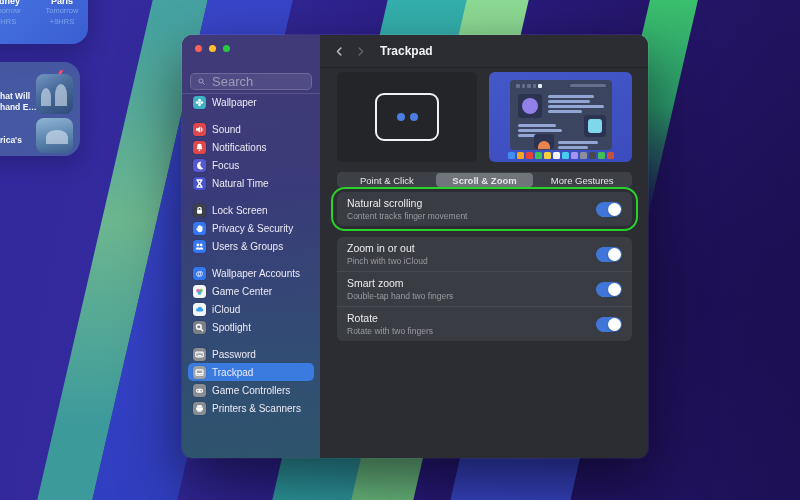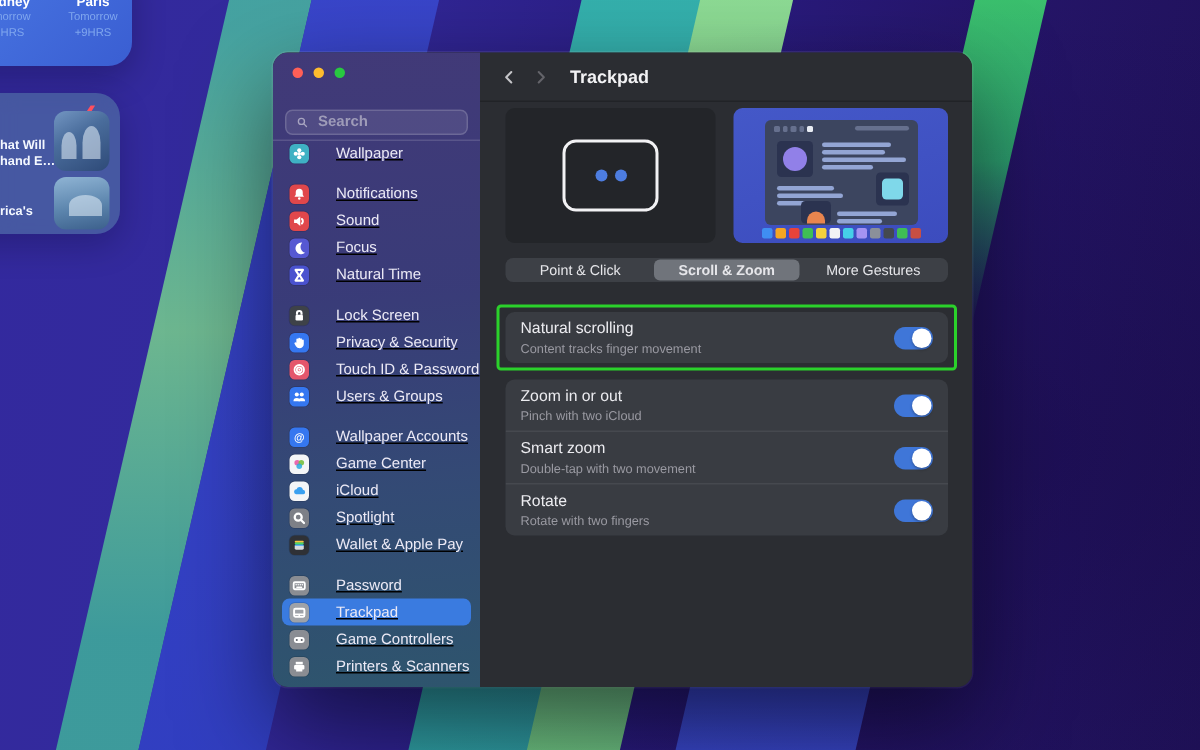--- a/index.html
+++ b/index.html
@@ -43,26 +43,26 @@
   #sidebar{position:absolute;left:0;top:0;width:138px;height:100%;
      background:linear-gradient(176deg,rgba(66,58,122,.97) 0%,rgba(58,60,124,.95) 38%,rgba(52,76,122,.93) 68%,rgba(46,88,114,.92) 100%);}
   .traffic{position:absolute;top:10px;display:flex;gap:7px;left:13px;}
   .tl{width:7px;height:7px;border-radius:50%;}
   .tl.red{background:#ff5f57;} .tl.yellow{background:#febc2e;} .tl.green{background:#28c840;}
   #search-field{position:absolute;left:8px;top:38px;width:122px;height:17px;border-radius:5px;
      background:rgba(255,255,255,.09);border:1px solid rgba(255,255,255,.16);box-sizing:border-box;
      display:flex;align-items:center;gap:4px;padding:0 6px;}
   #search-field svg{width:9px;height:9px;color:#a7a4c0;flex:0 0 auto;}
   #search-input{background:transparent;border:none;outline:none;width:100%;
-     font-size:10px;color:#e8e6f4;font-family:"Liberation Sans",sans-serif;font-weight:bold;}
+     font-size:13px;color:#e8e6f4;font-family:"Liberation Sans",sans-serif;}
   #search-input::placeholder{color:#9e9bb8;}
   #sidebar-divider{position:absolute;left:0;top:58px;width:100%;height:1px;background:rgba(255,255,255,.14);}
   #sidebar-list{position:absolute;left:6px;top:58px;width:126px;}
   .sb-group{margin-bottom:9px;}
-  .sb-item{display:flex;align-items:center;gap:18px;height:18px;border-radius:5px;padding:0 5px;text-decoration:underline;}
+  .sb-item{display:flex;align-items:center;gap:6px;height:18px;border-radius:5px;padding:0 5px;}
   .sb-item.selected{background:var(--sel);}
   .sb-icon{width:13px;height:13px;border-radius:3.5px;flex:0 0 auto;display:flex;align-items:center;justify-content:center;color:#fff;
      box-shadow:0 0 0 .5px rgba(0,0,0,.15);}
   .sb-icon svg{width:11px;height:11px;}
   .sb-icon svg *{vector-effect:non-scaling-stroke;}
   .sb-icon svg [fill="none"]{fill:none;}
   .sb-icon svg :not([fill]){fill:currentColor;}
   .sb-label{font-size:10px;color:#eceaf6;white-space:nowrap;}
   
   #content{position:absolute;left:138px;top:0;right:0;height:100%;background:#2b2d32;}
@@ -92,21 +92,21 @@
   #mock-arch i{position:absolute;left:4px;bottom:0;width:12px;height:8px;border-radius:6px 6px 0 0;background:#e8854e;}
   #mock-dock{position:absolute;left:50%;bottom:3px;transform:translateX(-50%);display:flex;gap:2px;}
   .dock-sq{width:7px;height:7px;border-radius:1.5px;}
   
   #tab-bar{position:absolute;left:17px;top:137px;width:295px;height:16px;display:flex;
      background:#3d4046;border-radius:5px;padding:1px;box-sizing:border-box;}
   .tab{flex:1;display:flex;align-items:center;justify-content:center;font-size:9.5px;color:#e6e6ea;border-radius:4px;}
   .tab.selected{background:#70747b;font-weight:bold;}
   
   #settings-cards{position:absolute;left:17px;top:152px;width:295px;}
-  .hl-wrap{border:2px solid var(--green);border-radius:3px;padding:3px 4px;margin:16px -6px 6px;}
+  .hl-wrap{border:2px solid var(--green);border-radius:14px;padding:3px 4px;margin:0 -6px 6px;}
   .card{background:#393c42;border-radius:6px;overflow:hidden;}
   .card + .card, .hl-wrap + .card{margin-top:2px;}
   .row{display:flex;align-items:center;justify-content:space-between;padding:5px 10px;height:24px;}
   .card .row + .row{border-top:1px solid rgba(255,255,255,.07);}
   .row-title{font-size:10.5px;color:#ececf0;}
   .row-sub{font-size:8.5px;color:#9a9aa2;margin-top:2px;text-align:right;}
   .toggle{width:26px;height:15px;border-radius:8px;background:#6a6e75;position:relative;flex:0 0 auto;}
   .toggle.on{background:var(--accent);}
   .knob{position:absolute;top:1px;width:13px;height:13px;border-radius:50%;background:#fff;left:1px;box-shadow:0 1px 2px rgba(0,0,0,.3);}
   .toggle.on .knob{left:auto;right:1px;}
@@ -189,36 +189,36 @@
                   <circle cx="8" cy="8" r="1.7"></circle>
                 </svg>
               </span>
               <span class="sb-label">Wallpaper</span>
             </div>
           </div>
           <div class="sb-group">
             <div class="sb-item">
               <span class="sb-icon" style="background: rgb(224, 71, 75);">
                 <svg viewBox="0 0 16 16">
+                  <path d="M3 6.2h2.5L9 3.4v9.2L5.5 9.8H3z"></path>
+                  <path d="M10.6 5.8a3.1 3.1 0 0 1 0 4.4" fill="none" stroke="currentColor" stroke-width="1.3" stroke-linecap="round"></path>
+                </svg>
+              </span>
+              <span class="sb-label">Sound</span>
+            </div>
+            <div class="sb-item">
+              <span class="sb-icon" style="background: rgb(224, 71, 75);">
+                <svg viewBox="0 0 16 16">
                   <path d="M8 2.6a3.4 3.4 0 0 1 3.4 3.4v2.6l1.2 1.8H3.4l1.2-1.8V6A3.4 3.4 0 0 1 8 2.6z"></path>
                   <circle cx="8" cy="12.2" r="1.2"></circle>
                 </svg>
               </span>
               <span class="sb-label">Notifications</span>
             </div>
             <div class="sb-item">
-              <span class="sb-icon" style="background: rgb(224, 71, 75);">
-                <svg viewBox="0 0 16 16">
-                  <path d="M3 6.2h2.5L9 3.4v9.2L5.5 9.8H3z"></path>
-                  <path d="M10.6 5.8a3.1 3.1 0 0 1 0 4.4" fill="none" stroke="currentColor" stroke-width="1.3" stroke-linecap="round"></path>
-                </svg>
-              </span>
-              <span class="sb-label">Sound</span>
-            </div>
-            <div class="sb-item">
               <span class="sb-icon" style="background: rgb(86, 88, 210);">
                 <svg viewBox="0 0 16 16">
                   <path d="M10.8 2.6a5.6 5.6 0 1 0 2.8 9.8A6 6 0 0 1 10.8 2.6z"></path>
                 </svg>
               </span>
               <span class="sb-label">Focus</span>
             </div>
             <div class="sb-item">
               <span class="sb-icon" style="background: rgb(74, 82, 207);">
                 <svg viewBox="0 0 16 16">
@@ -238,30 +238,20 @@
               </span>
               <span class="sb-label">Lock Screen</span>
             </div>
             <div class="sb-item">
               <span class="sb-icon" style="background: rgb(53, 119, 240);">
                 <svg viewBox="0 0 16 16">
                   <path d="M5.2 8V4.8a.9.9 0 0 1 1.8 0V4a.9.9 0 0 1 1.8 0v.6a.9.9 0 0 1 1.8 0v1.2a.9.9 0 0 1 1.8 0v3.4a4.2 4.2 0 0 1-4.2 4.2 4.4 4.4 0 0 1-3.4-2L3.4 9a.95.95 0 0 1 1.8-.9z"></path>
                 </svg>
               </span>
               <span class="sb-label">Privacy &amp; Security</span>
-            </div>
-            <div class="sb-item">
-              <span class="sb-icon" style="background: rgb(228, 86, 108);">
-                <svg viewBox="0 0 16 16">
-                  <circle cx="8" cy="8" r="4.6" fill="none" stroke="currentColor" stroke-width="1.2"></circle>
-                  <circle cx="8" cy="8" r="2.4" fill="none" stroke="currentColor" stroke-width="1.2"></circle>
-                  <circle cx="8" cy="8" r="0.9"></circle>
-                </svg>
-              </span>
-              <span class="sb-label">Touch ID &amp; Password</span>
             </div>
             <div class="sb-item">
               <span class="sb-icon" style="background: rgb(53, 119, 240);">
                 <svg viewBox="0 0 16 16">
                   <circle cx="5.6" cy="5.8" r="2"></circle>
                   <circle cx="10.4" cy="5.8" r="2"></circle>
                   <path d="M2.4 12.4a3.2 3.2 0 0 1 6.4 0z"></path>
                   <path d="M7.2 12.4a3.2 3.2 0 0 1 6.4 0z"></path>
                 </svg>
               </span>
@@ -296,31 +286,20 @@
               <span class="sb-label">iCloud</span>
             </div>
             <div class="sb-item">
               <span class="sb-icon" style="background: rgb(125, 128, 135);">
                 <svg viewBox="0 0 16 16">
                   <circle cx="7" cy="7" r="3.4" fill="none" stroke="currentColor" stroke-width="1.5"></circle>
                   <line x1="9.7" y1="9.7" x2="12.6" y2="12.6" stroke="currentColor" stroke-width="1.5" stroke-linecap="round"></line>
                 </svg>
               </span>
               <span class="sb-label">Spotlight</span>
-            </div>
-            <div class="sb-item">
-              <span class="sb-icon" style="background: rgb(47, 49, 54);">
-                <svg viewBox="0 0 16 16">
-                  <rect x="3.6" y="3.6" width="8.8" height="2" rx="1" fill="#f6c344"></rect>
-                  <rect x="3.6" y="5.4" width="8.8" height="2" rx="1" fill="#4cd964"></rect>
-                  <rect x="3.6" y="7.2" width="8.8" height="2" rx="1" fill="#38a0f8"></rect>
-                  <path d="M3.6 8.6h8.8v2.4a1.4 1.4 0 0 1-1.4 1.4H5a1.4 1.4 0 0 1-1.4-1.4z" fill="#d8dadd"></path>
-                </svg>
-              </span>
-              <span class="sb-label">Wallet &amp; Apple Pay</span>
             </div>
           </div>
           <div class="sb-group">
             <div class="sb-item">
               <span class="sb-icon" style="background: rgb(138, 141, 147);">
                 <svg viewBox="0 0 16 16">
                   <rect x="2.6" y="4.6" width="10.8" height="6.8" rx="1.2" fill="none" stroke="currentColor" stroke-width="1.2"></rect>
                   <circle cx="5" cy="7" r=".8"></circle>
                   <circle cx="7" cy="7" r=".8"></circle>
                   <circle cx="9" cy="7" r=".8"></circle>
@@ -454,21 +433,21 @@
                 <div class="row-title">Zoom in or out</div>
                 <div class="row-sub">Pinch with two iCloud</div>
               </div>
               <div class="toggle on">
                 <div class="knob"></div>
               </div>
             </div>
             <div class="row">
               <div class="row-text">
                 <div class="row-title">Smart zoom</div>
-                <div class="row-sub">Double-tap with two movement</div>
+                <div class="row-sub">Double-tap hand two fingers</div>
               </div>
               <div class="toggle on">
                 <div class="knob"></div>
               </div>
             </div>
             <div class="row">
               <div class="row-text">
                 <div class="row-title">Rotate</div>
                 <div class="row-sub">Rotate with two fingers</div>
               </div>

